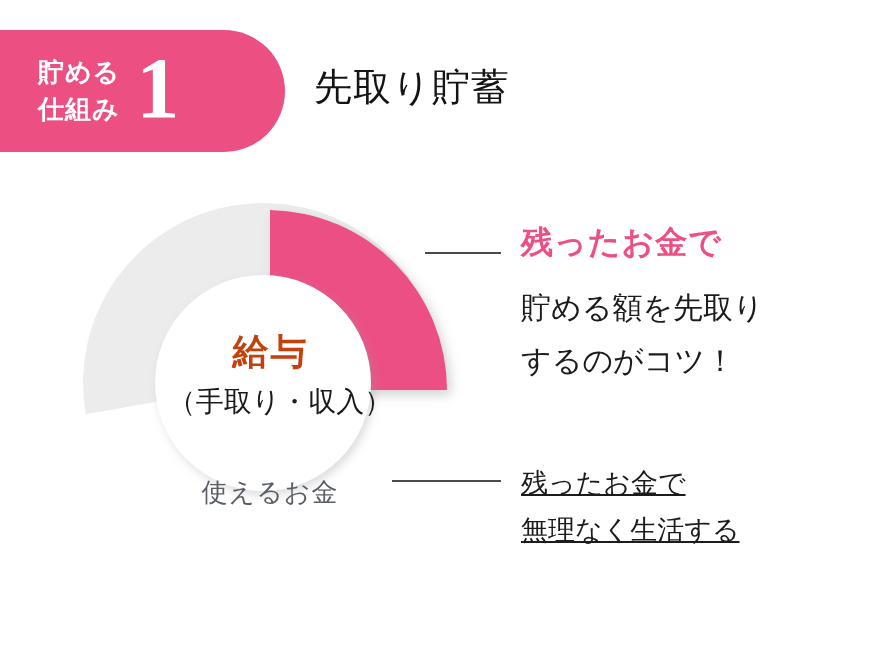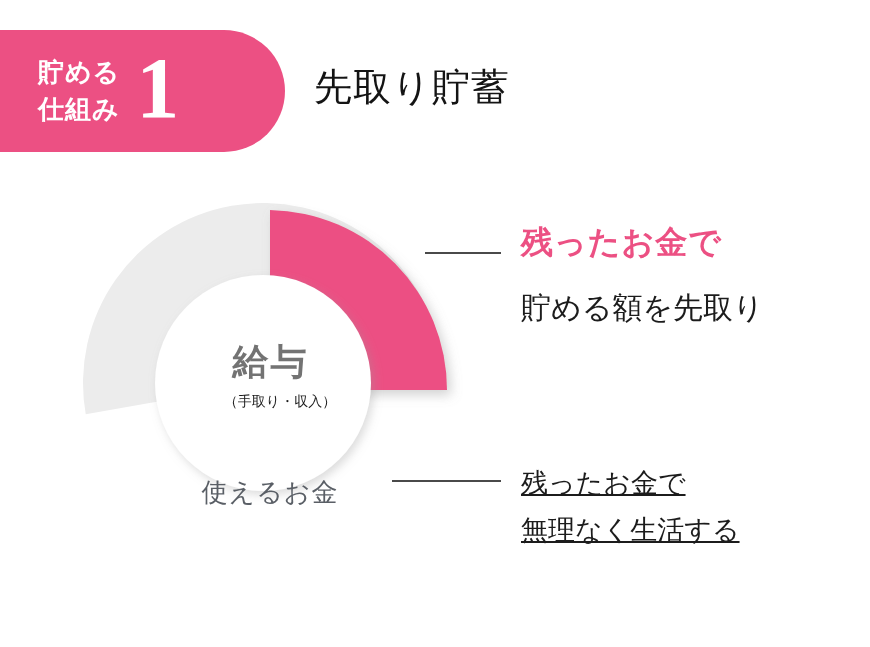--- a/index.html
+++ b/index.html
@@ -90,27 +90,27 @@
     height: 400px;
     display: flex;
     flex-direction: column;
     align-items: center;
     justify-content: center;
     pointer-events: none;
   }
   #center-primary {
     font-size: 36px;
     font-weight: bold;
-    color: #737373;
+    color: #c2410c;
     letter-spacing: 2px;
     margin-left: 1px;
     margin-top: -22px;
   }
   #center-secondary {
-    font-size: 14px;
+    font-size: 28px;
     color: #1a1a1a;
     letter-spacing: 0px;
     margin-top: 6px;
     margin-left: 20px;
   }
   #ring-label {
     position: absolute;
     left: 0;
     top: 290px;
     width: 400px;
@@ -224,20 +224,21 @@
   <div id="ring-label">使えるお金</div>
 </div>
 
 <div class="leader-line" id="leader-line-top"></div>
 <div class="leader-line" id="leader-line-bottom"></div>
 
 <div id="callout-savings">
   <div id="callout-savings-title">残ったお金で</div>
   <div id="callout-savings-body">
     <span>貯める額を先取り</span>
+    <span>するのがコツ！</span>
   </div>
 </div>
 
 <div id="callout-spending">
   <div id="callout-spending-body">
     <span>残ったお金で</span>
     <span>無理なく生活する</span>
   </div>
 </div>
 

